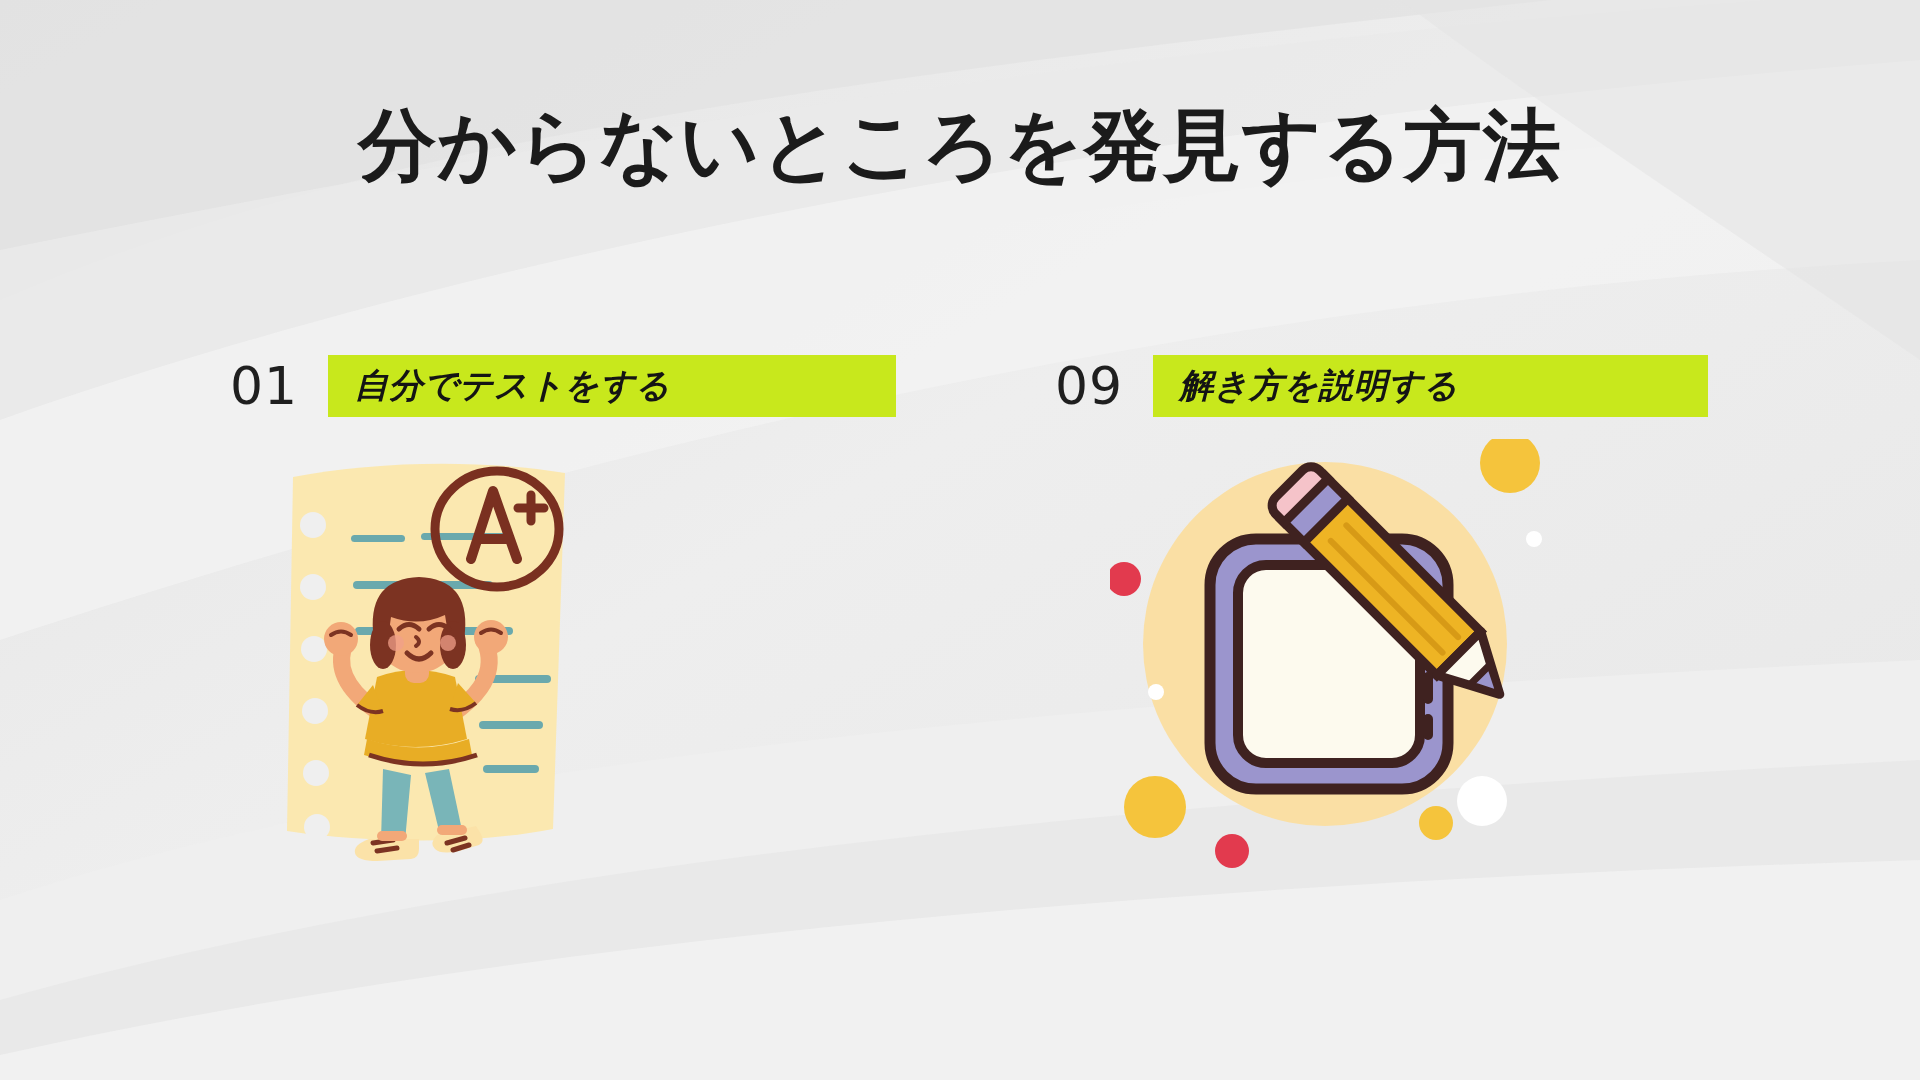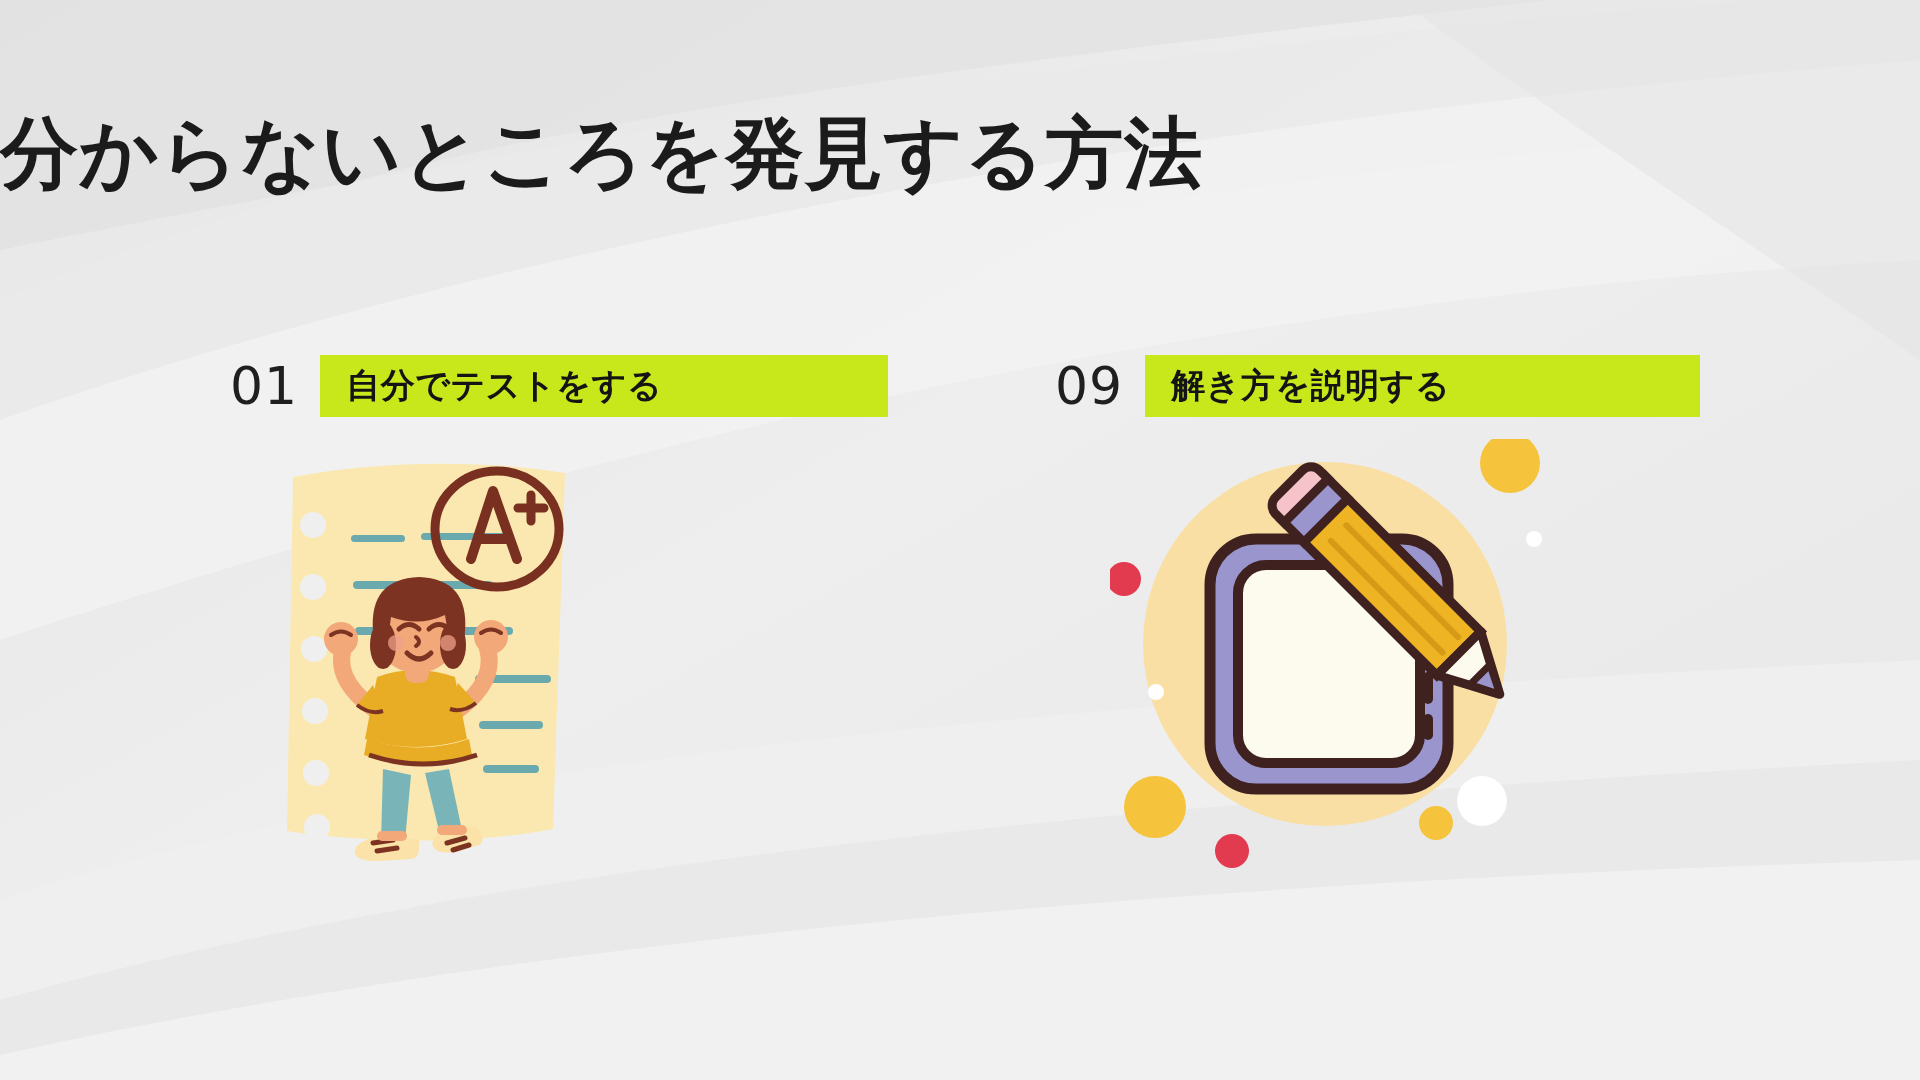--- a/index.html
+++ b/index.html
@@ -16,21 +16,22 @@
     overflow:hidden;
     background:linear-gradient(150deg,#e6e6e6 0%,#ededed 30%,#f1f1f1 55%,#e9e9e9 100%);
   }
 
   
   .bg-svg { position:absolute; inset:0; width:1920px; height:1080px; }
 
   
   #title {
     position:absolute;
-    top:114px; left:0; width:1920px;
+    top:106px; left:0; width:1920px;
+    text-align:center;
     font-family:"DejaVu Sans","Liberation Sans",sans-serif;
     font-weight:bold;
     font-size:78px;
     letter-spacing:1px;
     color:#1b1b1b;
     line-height:1.0;
     white-space:nowrap;
   }
 
   
@@ -42,37 +43,38 @@
     display:flex;
     align-items:stretch;
     height:62px;
   }
   .card-num {
     font-family:"DejaVu Sans","Liberation Sans",sans-serif;
     font-size:52px;
     font-weight:400;
     color:#1f1f1f;
     line-height:62px;
-    padding-right:22px;
+    padding-right:30px;
     letter-spacing:1px;
   }
   .card-label {
     background:#c8e81c;
     flex:0 0 auto;
     display:flex;
     align-items:center;
     padding:0 26px;
   }
   .card-label span {
     font-family:"DejaVu Sans","Liberation Sans",sans-serif;
     font-weight:bold;
     font-size:34px;
     color:#141414;
     letter-spacing:0.5px;
     white-space:nowrap;
+    font-style:italic;
   }
   #card-1 .card-label { width:568px; }
   #card-2 .card-label { width:555px; }
 
   .card-art {
     position:relative;
     height:430px;
     width:660px;
     margin-top:22px;
   }

